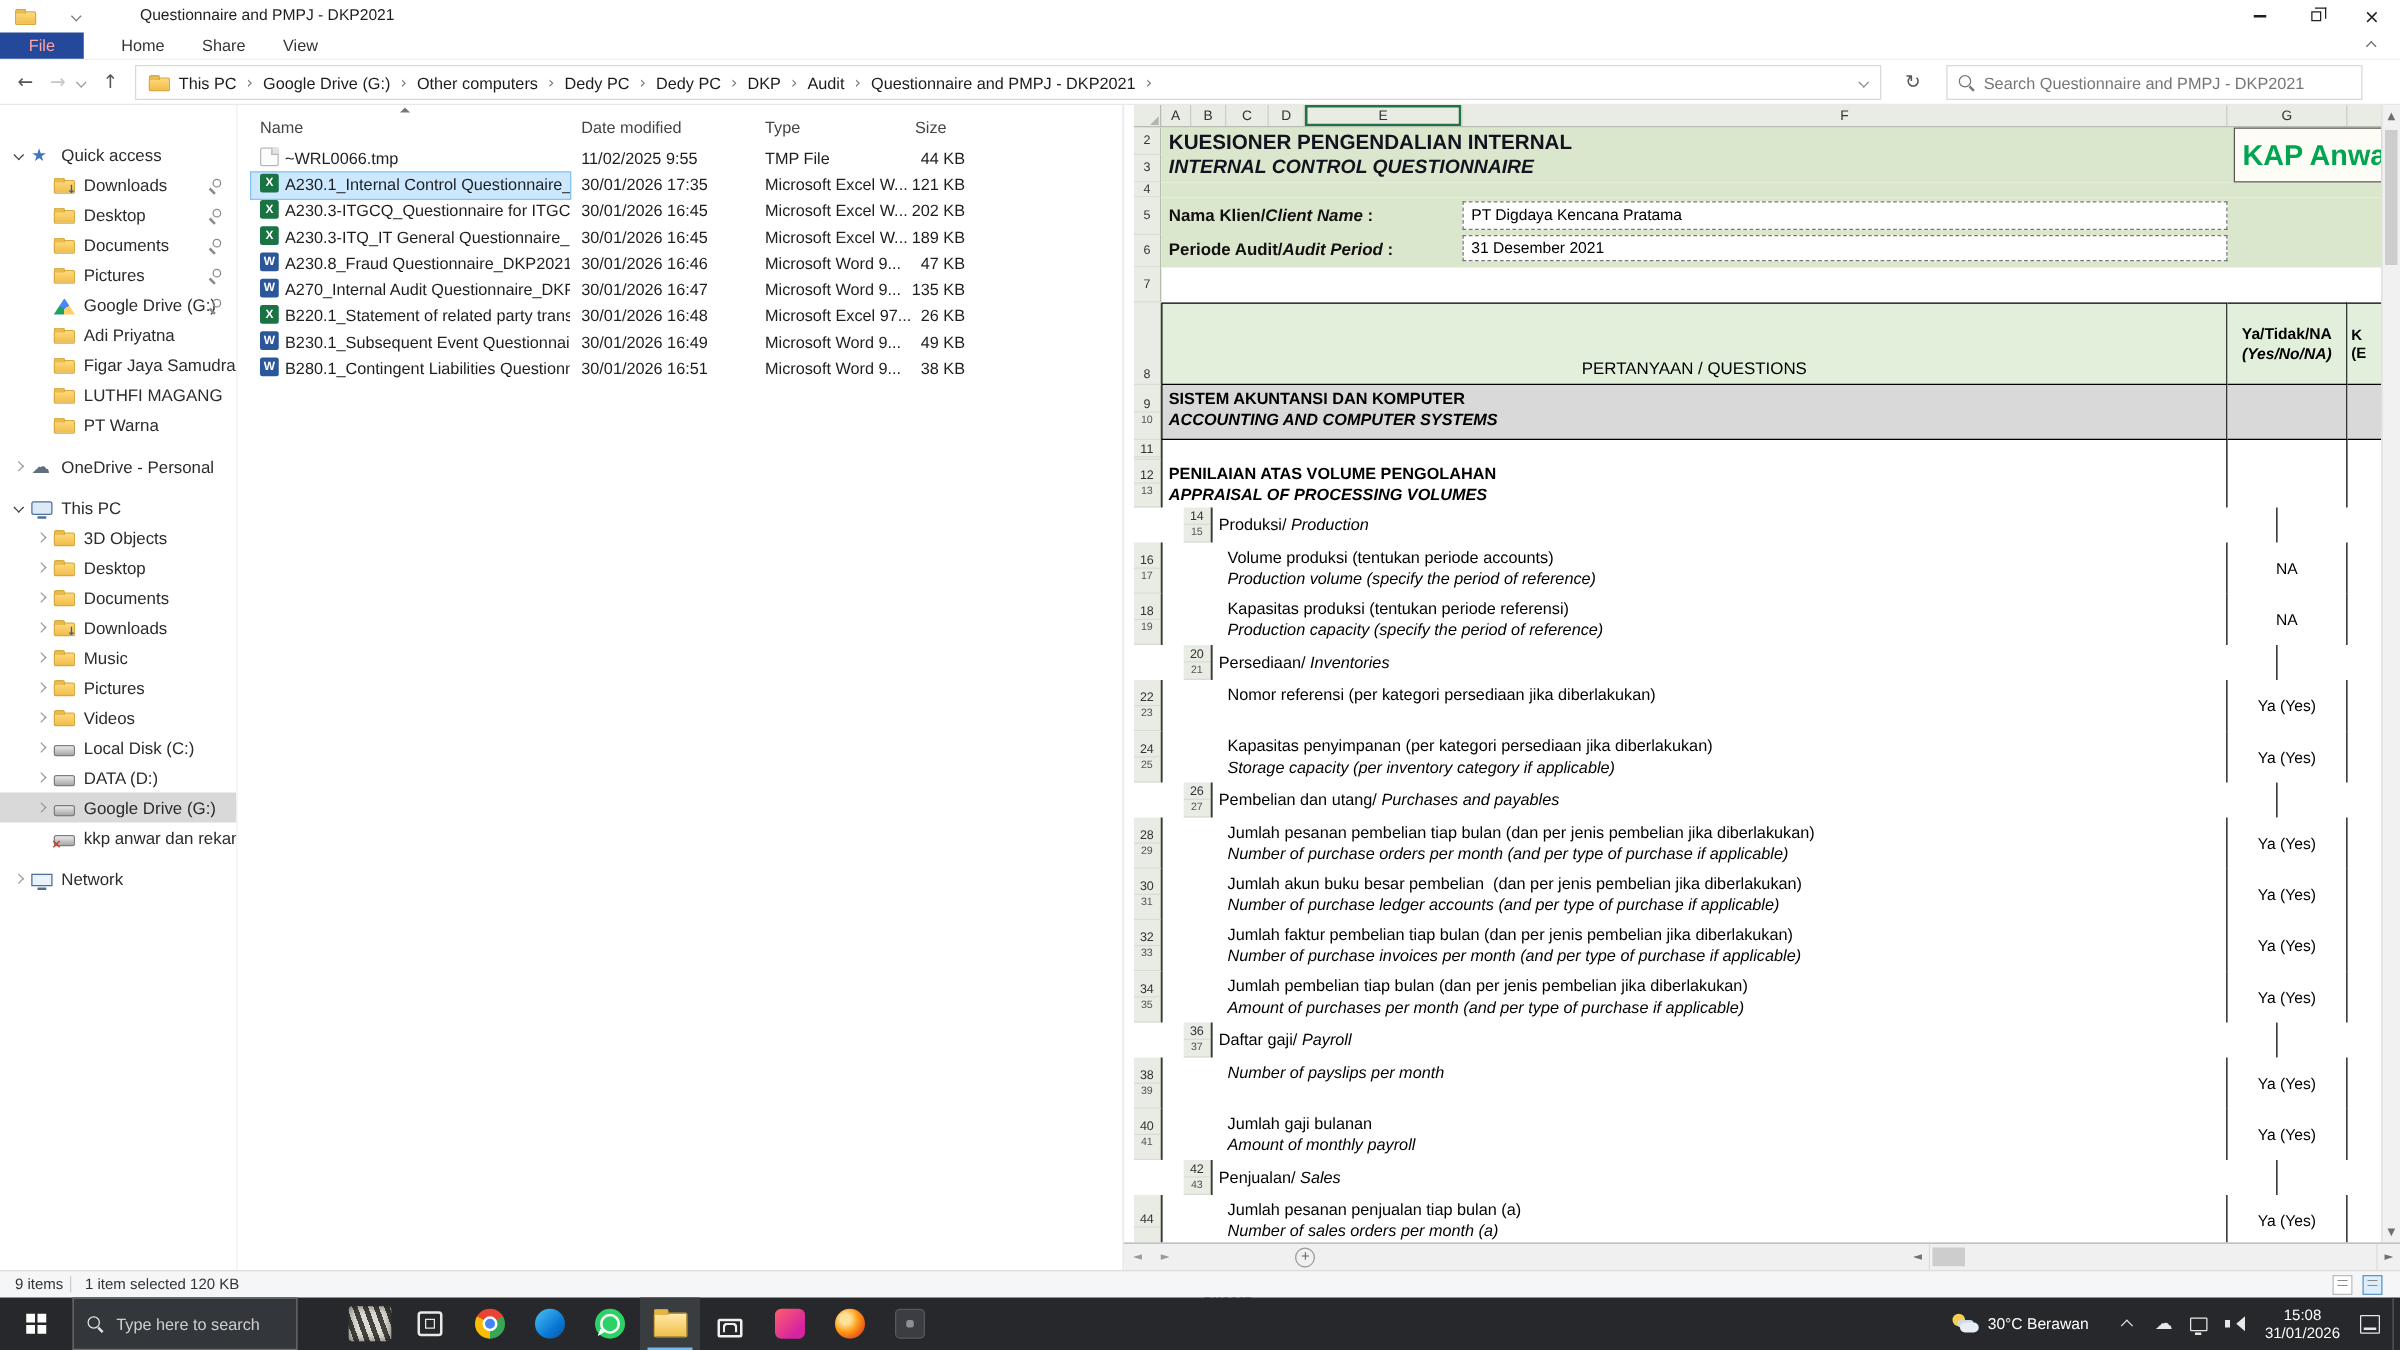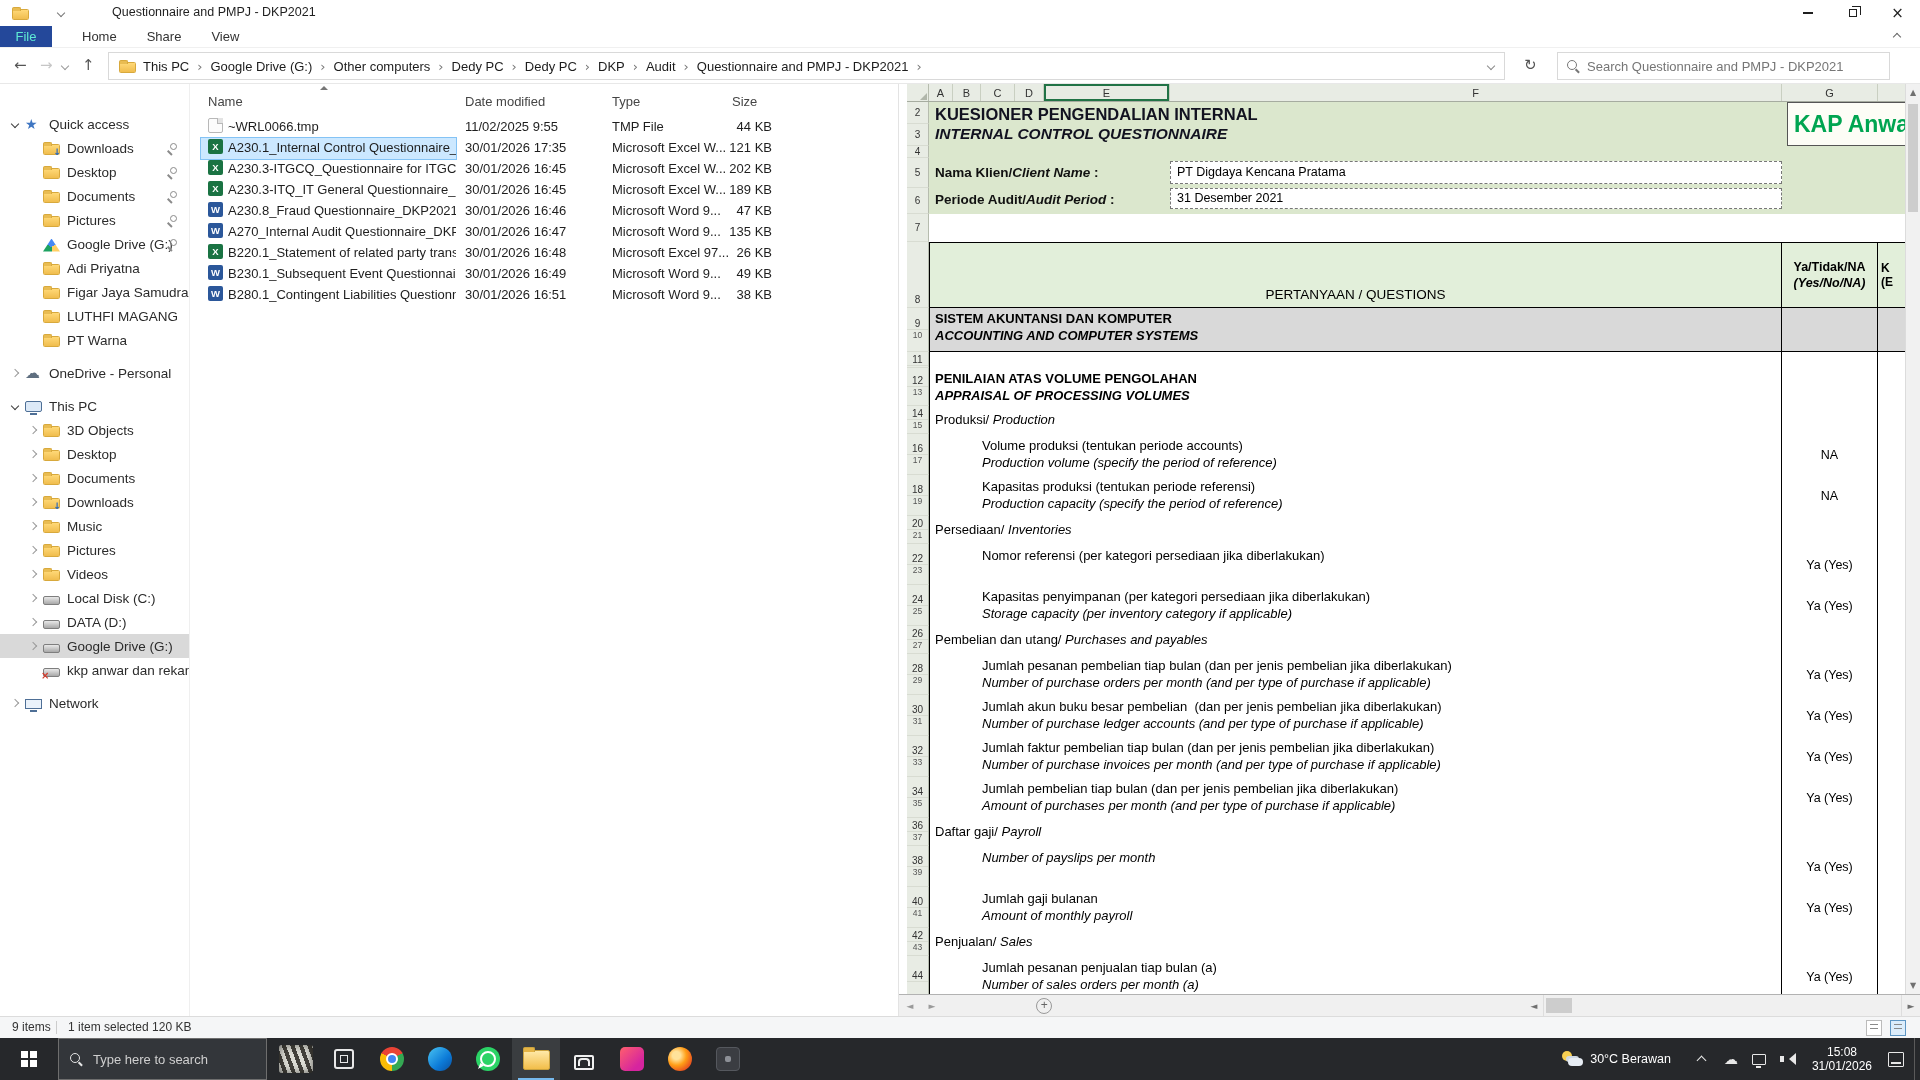--- a/index.html
+++ b/index.html
@@ -22,21 +22,21 @@
   .gl-close { font-size:15px; color:#1f1f1f; line-height:15px; }
 
   .chev { display:inline-block; width:6px; height:6px; border-right:1.5px solid currentColor;
           border-bottom:1.5px solid currentColor; }
   .chev.down { transform:rotate(45deg); }
   .chev.up { transform:rotate(225deg); }
 
   
   .menubar { position:absolute; top:26px; left:0; right:0; height:22px; background:#fff;
              display:flex; align-items:center; border-bottom:1px solid #f0f0f0; }
-  .file-tab { width:52px; height:100%; background:#24489a; color:#5eead4; display:flex;
+  .file-tab { width:67px; height:100%; background:#24489a; color:#fca5a5; display:flex;
               align-items:center; justify-content:center; font-size:13px; }
   .mtab { margin-left:30px; font-size:13px; color:#333; }
   .ribbon-chev { position:absolute; right:20px; top:8px; color:#666; }
 
   
   .addressbar { position:absolute; top:48px; left:0; right:0; height:36px; background:#fff;
                 border-bottom:1px solid #e8e8e8; }
   .nav-ic { position:absolute; top:8px; font-size:15px; color:#555; line-height:18px; }
   .nav-back { left:14px; }
   .nav-fwd  { left:40px; color:#c6c6c6; }
@@ -182,21 +182,21 @@
   .xrow .xa { width:96px; flex:none; border-right:1px solid #000; display:flex; align-items:center;
               justify-content:center; font-size:12.5px; }
   .xrow .xh { width:28px; flex:none; }
   .l1,.l2 { line-height:17px; white-space:pre; }
   .xrow.section { height:44px; }
   .section .xq, .section .xa, .section .xh { background:#d9d9d9; border-bottom:1px solid #000; }
   .section .l1 { font-weight:bold; } .section .l2 { font-weight:bold; font-style:italic; }
   .xrow.spacer { height:16px; }
   .xrow.subsection { height:38px; }
   .subsection .l1 { font-weight:bold; } .subsection .l2 { font-weight:bold; font-style:italic; }
-  .xrow.category { height:28px; }
+  .xrow.category { height:28px;margin-left:40px; }
   .category .xq { padding-top:5px; }
   .category .l1, .category .l2 { display:inline; }
   .category .l2 { font-style:italic; }
   .xrow.question { height:41px; }
   .question .xq { padding-left:52px; padding-top:3px; }
   .question .l2 { font-style:italic; }
 
   .vscroll { position:absolute; right:0; top:0; bottom:22px; width:15px; background:#f1f1f1; border-left:1px solid #dcdcdc; }
   .vs-up, .vs-down { position:absolute; left:0; right:0; height:15px; display:flex; align-items:center;
       justify-content:center; color:#707070; font-size:8px; }
@@ -225,21 +225,21 @@
   .sb-views { position:absolute; right:14px; top:3px; display:flex; }
   .vt { width:16px; height:16px; display:inline-block; position:relative; border:1px solid #bbb; background:#fff; }
   .vt::after { content:""; position:absolute; inset:3px; background:repeating-linear-gradient(to bottom,#8a8a8a 0 1px,transparent 1px 4px); }
   .vt-large { margin-left:8px; border-color:#5e96c4; background:#dcedfb; }
 
   
   .taskbar { position:absolute; top:1038px; left:0; right:0; height:42px; background:#26282b; }
   .start { position:absolute; left:0; top:0; width:58px; height:42px; display:flex; align-items:center; justify-content:center; }
   .winlogo { display:grid; grid-template-columns:7px 7px; grid-template-rows:7px 7px; gap:1.5px; }
   .winlogo i { background:#fff; }
-  .tsearch { position:absolute; left:58px; top:0; width:209px; height:42px; background:#33363a;
+  .tsearch { position:absolute; left:58px; top:0; width:180px; height:42px; background:#33363a;
              border:1px solid #6e6e6e; display:flex; align-items:center; padding-left:10px; }
   .tsearch-text { color:#cfcfcf; font-size:13px; margin-left:3px; white-space:nowrap; overflow:hidden; }
   .tb-apps { position:absolute; left:272px; top:0; height:42px; display:flex; }
   .tb-slot { width:48px; height:42px; display:flex; align-items:center; justify-content:center; position:relative; }
   .tb-slot.active { background:#3a3d40; }
   .tb-slot.active::after { content:""; position:absolute; left:6px; right:6px; bottom:0; height:2px; background:#76b9ed; }
   .tbi { width:24px; height:24px; position:relative; display:block; }
   .tbi.ic-zebra { width:34px; height:28px; border-radius:3px;
       background:repeating-linear-gradient(70deg,#dcdcd4 0 4px,#44423c 4px 8px);
       box-shadow:inset 0 0 8px rgba(0,0,0,.55); }

